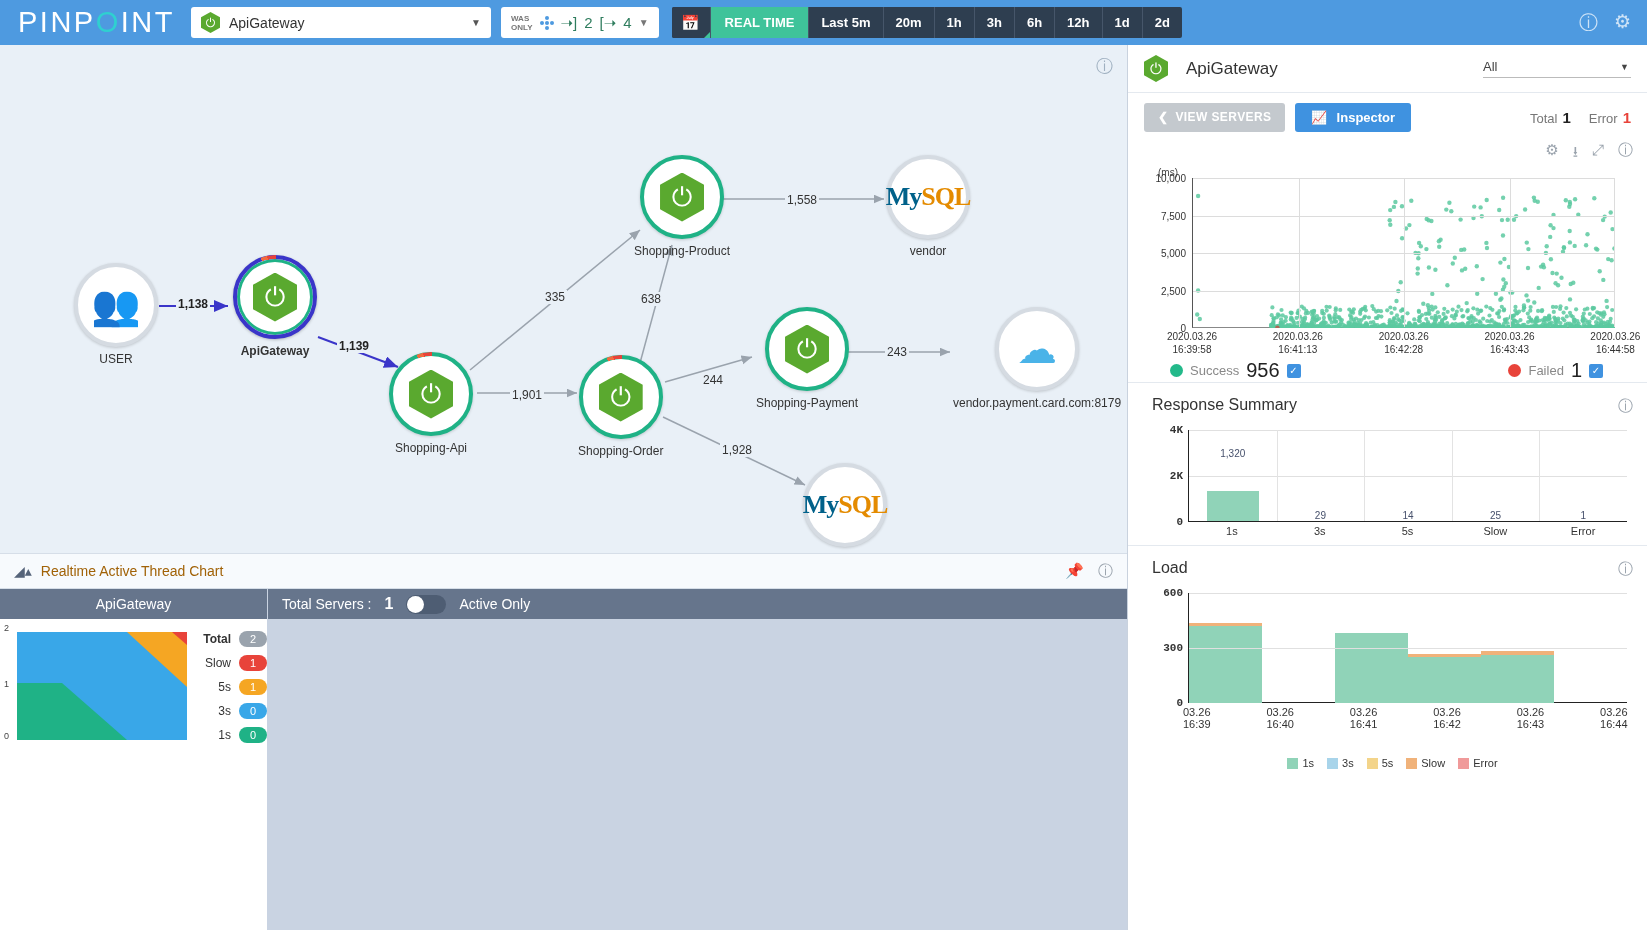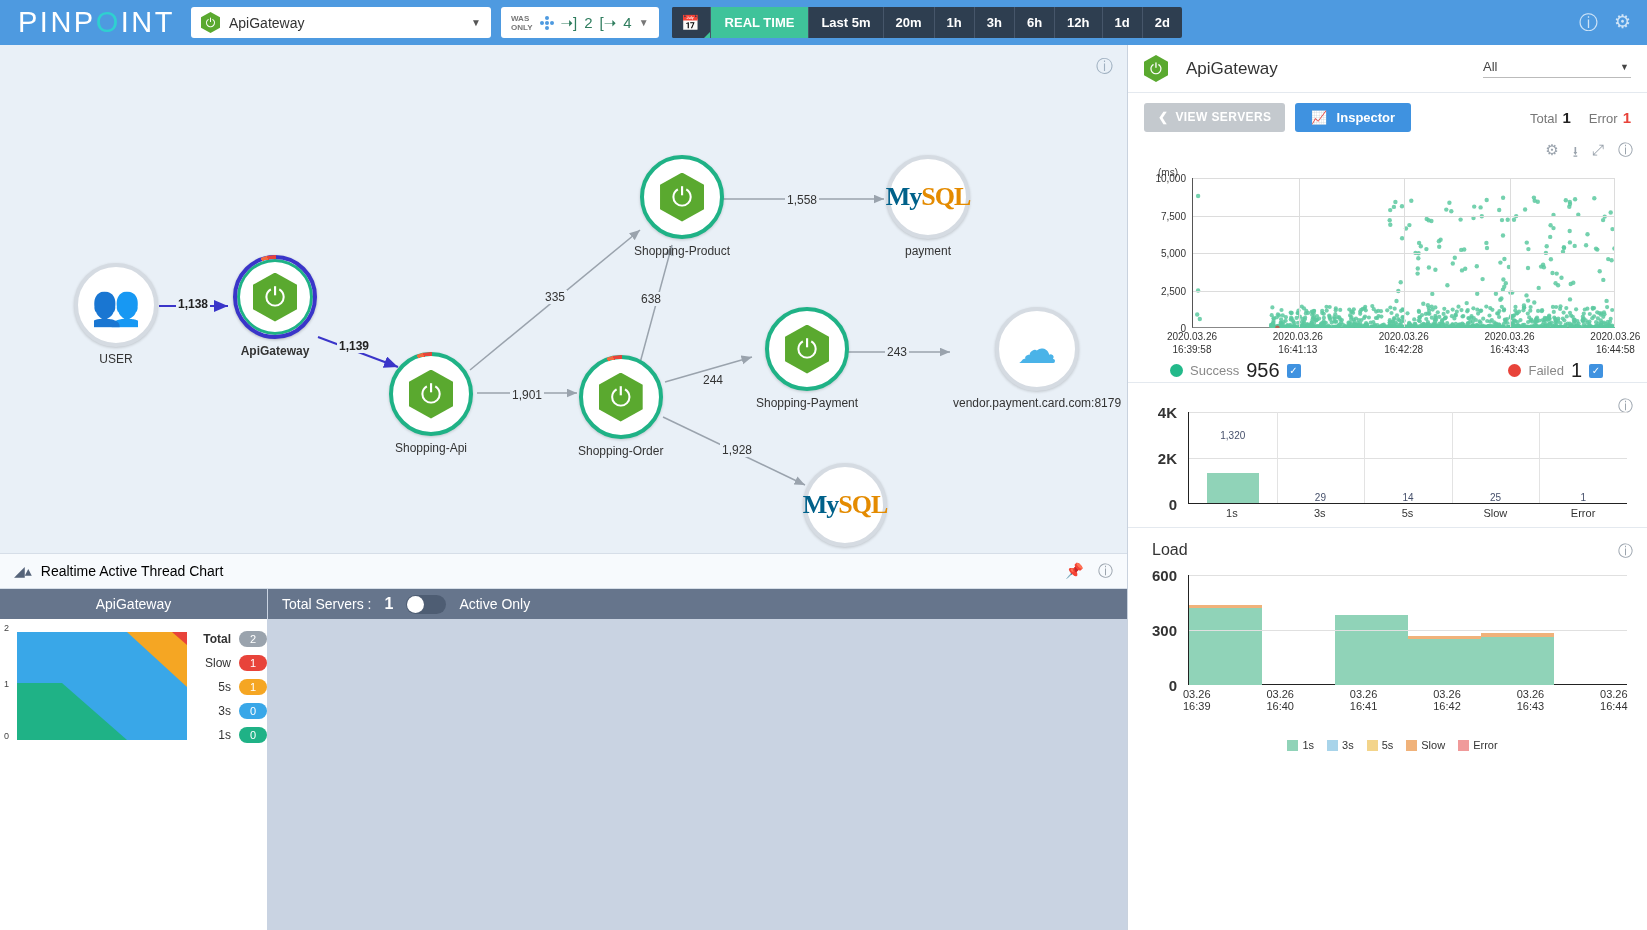--- a/index.html
+++ b/index.html
@@ -90,21 +90,21 @@
     position: absolute; font-size: 12px; color: #222; font-weight: bold;
     background: #e9f0f7; padding: 0 2px; white-space: nowrap;
   }
   .edge-label.thin { font-weight: normal; color: #333; }
   
   #threadchart { flex: 1; background: #fff; display: flex; flex-direction: column; }
   #tc-header {
     height: 36px; border-top: 1px solid #d6dee8; border-bottom: 1px solid #d6dee8;
     background: #f7fafd; display: flex; align-items: center; padding: 0 14px; gap: 9px;
   }
-  #tc-header .title { font-size: 14px; color: #000000; }
+  #tc-header .title { font-size: 14px; color: #a16207; }
   #tc-header .mini-chart-icon { color: #56647a; font-size: 14px; }
   #tc-header .right { margin-left: auto; display: flex; gap: 14px; align-items: center; }
   .pin { color: #e8433a; font-size: 15px; }
   #tc-body { flex: 1; display: flex; background: #c9d3e2; }
   .tc-left { width: 268px; background: #fff; border-right: 1px solid #c9d3e2; }
   .tc-left .hdr, .tc-right .hdr {
     height: 30px; background: #66758c; color: #fff; display: flex; align-items: center;
     justify-content: center; font-size: 14px;
   }
   .tc-right { flex: 1; }
@@ -164,21 +164,21 @@
   .sc-legend .grp b { font-size: 20px; color: #222; font-weight: normal; }
   .bullet { width: 13px; height: 13px; border-radius: 50%; }
   .cbox { width: 14px; height: 14px; background: #3f92e0; border-radius: 2px; color: #fff;
           font-size: 10px; display: flex; align-items: center; justify-content: center; }
   .panel-sec { border-top: 1px solid #e4e9ef; padding: 13px 14px 0 24px; position: relative; }
   .panel-sec > .help { position: absolute; right: 14px; top: 14px; color: #9aa3ad; font-size: 15px; }
   .sec-title { font-size: 16px; color: #333; }
   
   .bc { position: relative; height: 115px; margin-top: 16px; }
   .bc .yax { position: absolute; left: 0; top: 0; width: 34px; height: 92px; }
-  .bc .yax span { position: absolute; right: 9px; font-size: 15px; color: #333; font-weight: bold; transform: translateY(-50%); }
+  .bc .yax span { position: absolute; right: 3px; font-size: 11px; color: #333; font-weight: bold; transform: translateY(-50%); font-family: Liberation Mono, monospace; }
   .bc .plot { position: absolute; left: 36px; right: 6px; top: 0; height: 92px; border-left: 1px solid #222; border-bottom: 1px solid #222; }
   .bc .plot .hg { position: absolute; left: 0; right: 0; height: 1px; background: #e0e0e0; }
   .bc .plot .vg { position: absolute; top: 0; bottom: 0; width: 1px; background: #e3e3e3; }
   .bc .bar { position: absolute; bottom: 0; background: #90d3b8; }
   .bc .bval { position: absolute; font-size: 10px; color: #46506b; transform: translateX(-50%); }
   .bc .xax { position: absolute; left: 36px; right: 6px; top: 95px; }
   .bc .xax span { position: absolute; font-size: 11px; color: #333; transform: translateX(-50%); text-align: center; line-height: 12px; }
   .load-legend { display: flex; justify-content: center; gap: 13px; font-size: 11px; color: #333; margin-top: 34px; }
   .load-legend .it { display: flex; align-items: center; gap: 4px; }
   .load-legend .sw { width: 11px; height: 11px; }
@@ -295,21 +295,21 @@
       <div class="node" style="left:756px;top:262px">
         <div class="circle green">
             <span class="hexbig">⏻</span>
           </div>
         <div class="lbl">Shopping-Payment</div>
       </div>
       <div class="node" style="left:886px;top:110px">
         <div class="circle">
             <span class="mysql"><span class="my">My</span><span class="sql">SQL</span></span>
           </div>
-        <div class="lbl">payment</div>
+        <div class="lbl">vendor</div>
       </div>
       <div class="node" style="left:803px;top:418px">
         <div class="circle">
             <span class="mysql"><span class="my">My</span><span class="sql">SQL</span></span>
           </div>
         <div class="lbl">order</div>
       </div>
       <div class="node" style="left:953px;top:262px">
         <div class="circle">
             <span class="cloudq">☁</span>
@@ -1491,20 +1491,21 @@
           <span class="bullet" style="background:#e8433a"></span>
           <span>Failed</span>
           <b>1</b>
           <span class="cbox">✓</span>
         </span>
       </div>
     </div>
 
     <div class="panel-sec">
       <span class="help">ⓘ</span>
+      <div class="sec-title">Response Summary</div>
       <div class="bc">
         <div class="yax">
           <span style="top:0">4K</span>
           <span style="top:46px">2K</span>
           <span style="top:92px">0</span>
         </div>
         <div class="plot">
           <div class="hg" style="top:0"></div>
             <div class="hg" style="top:46px"></div>
           <div class="vg" style="left:20%"></div>

